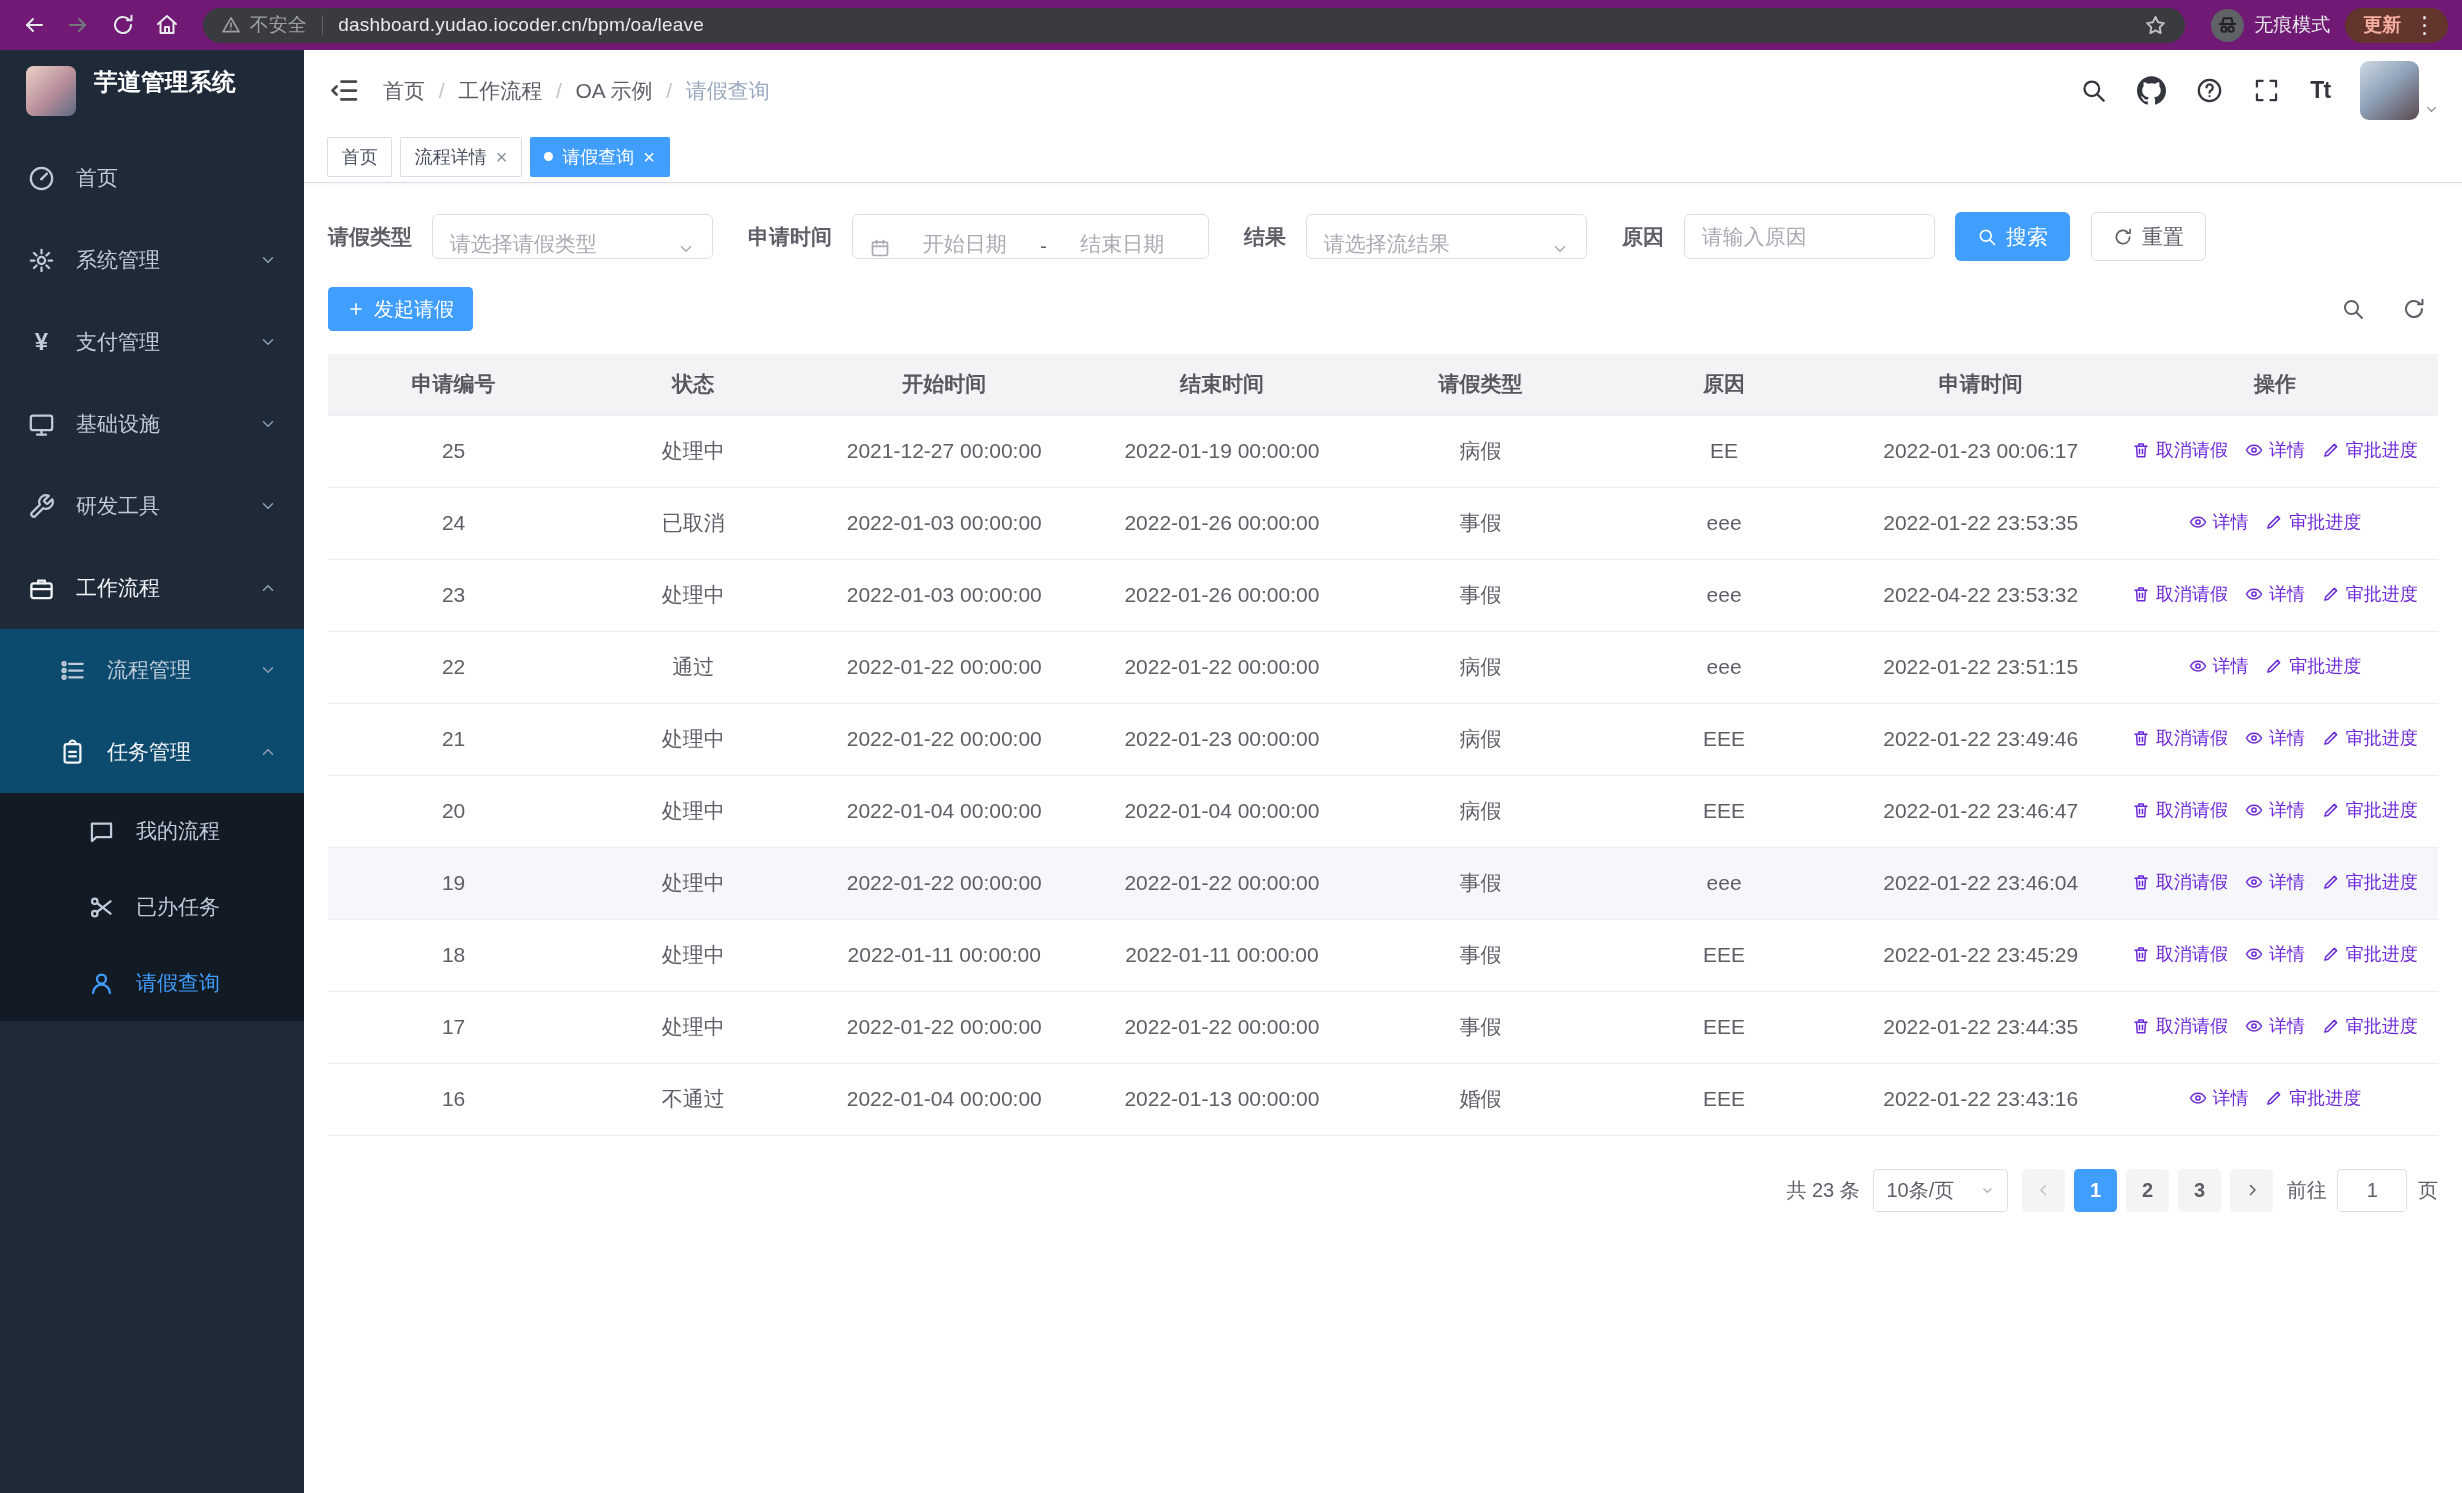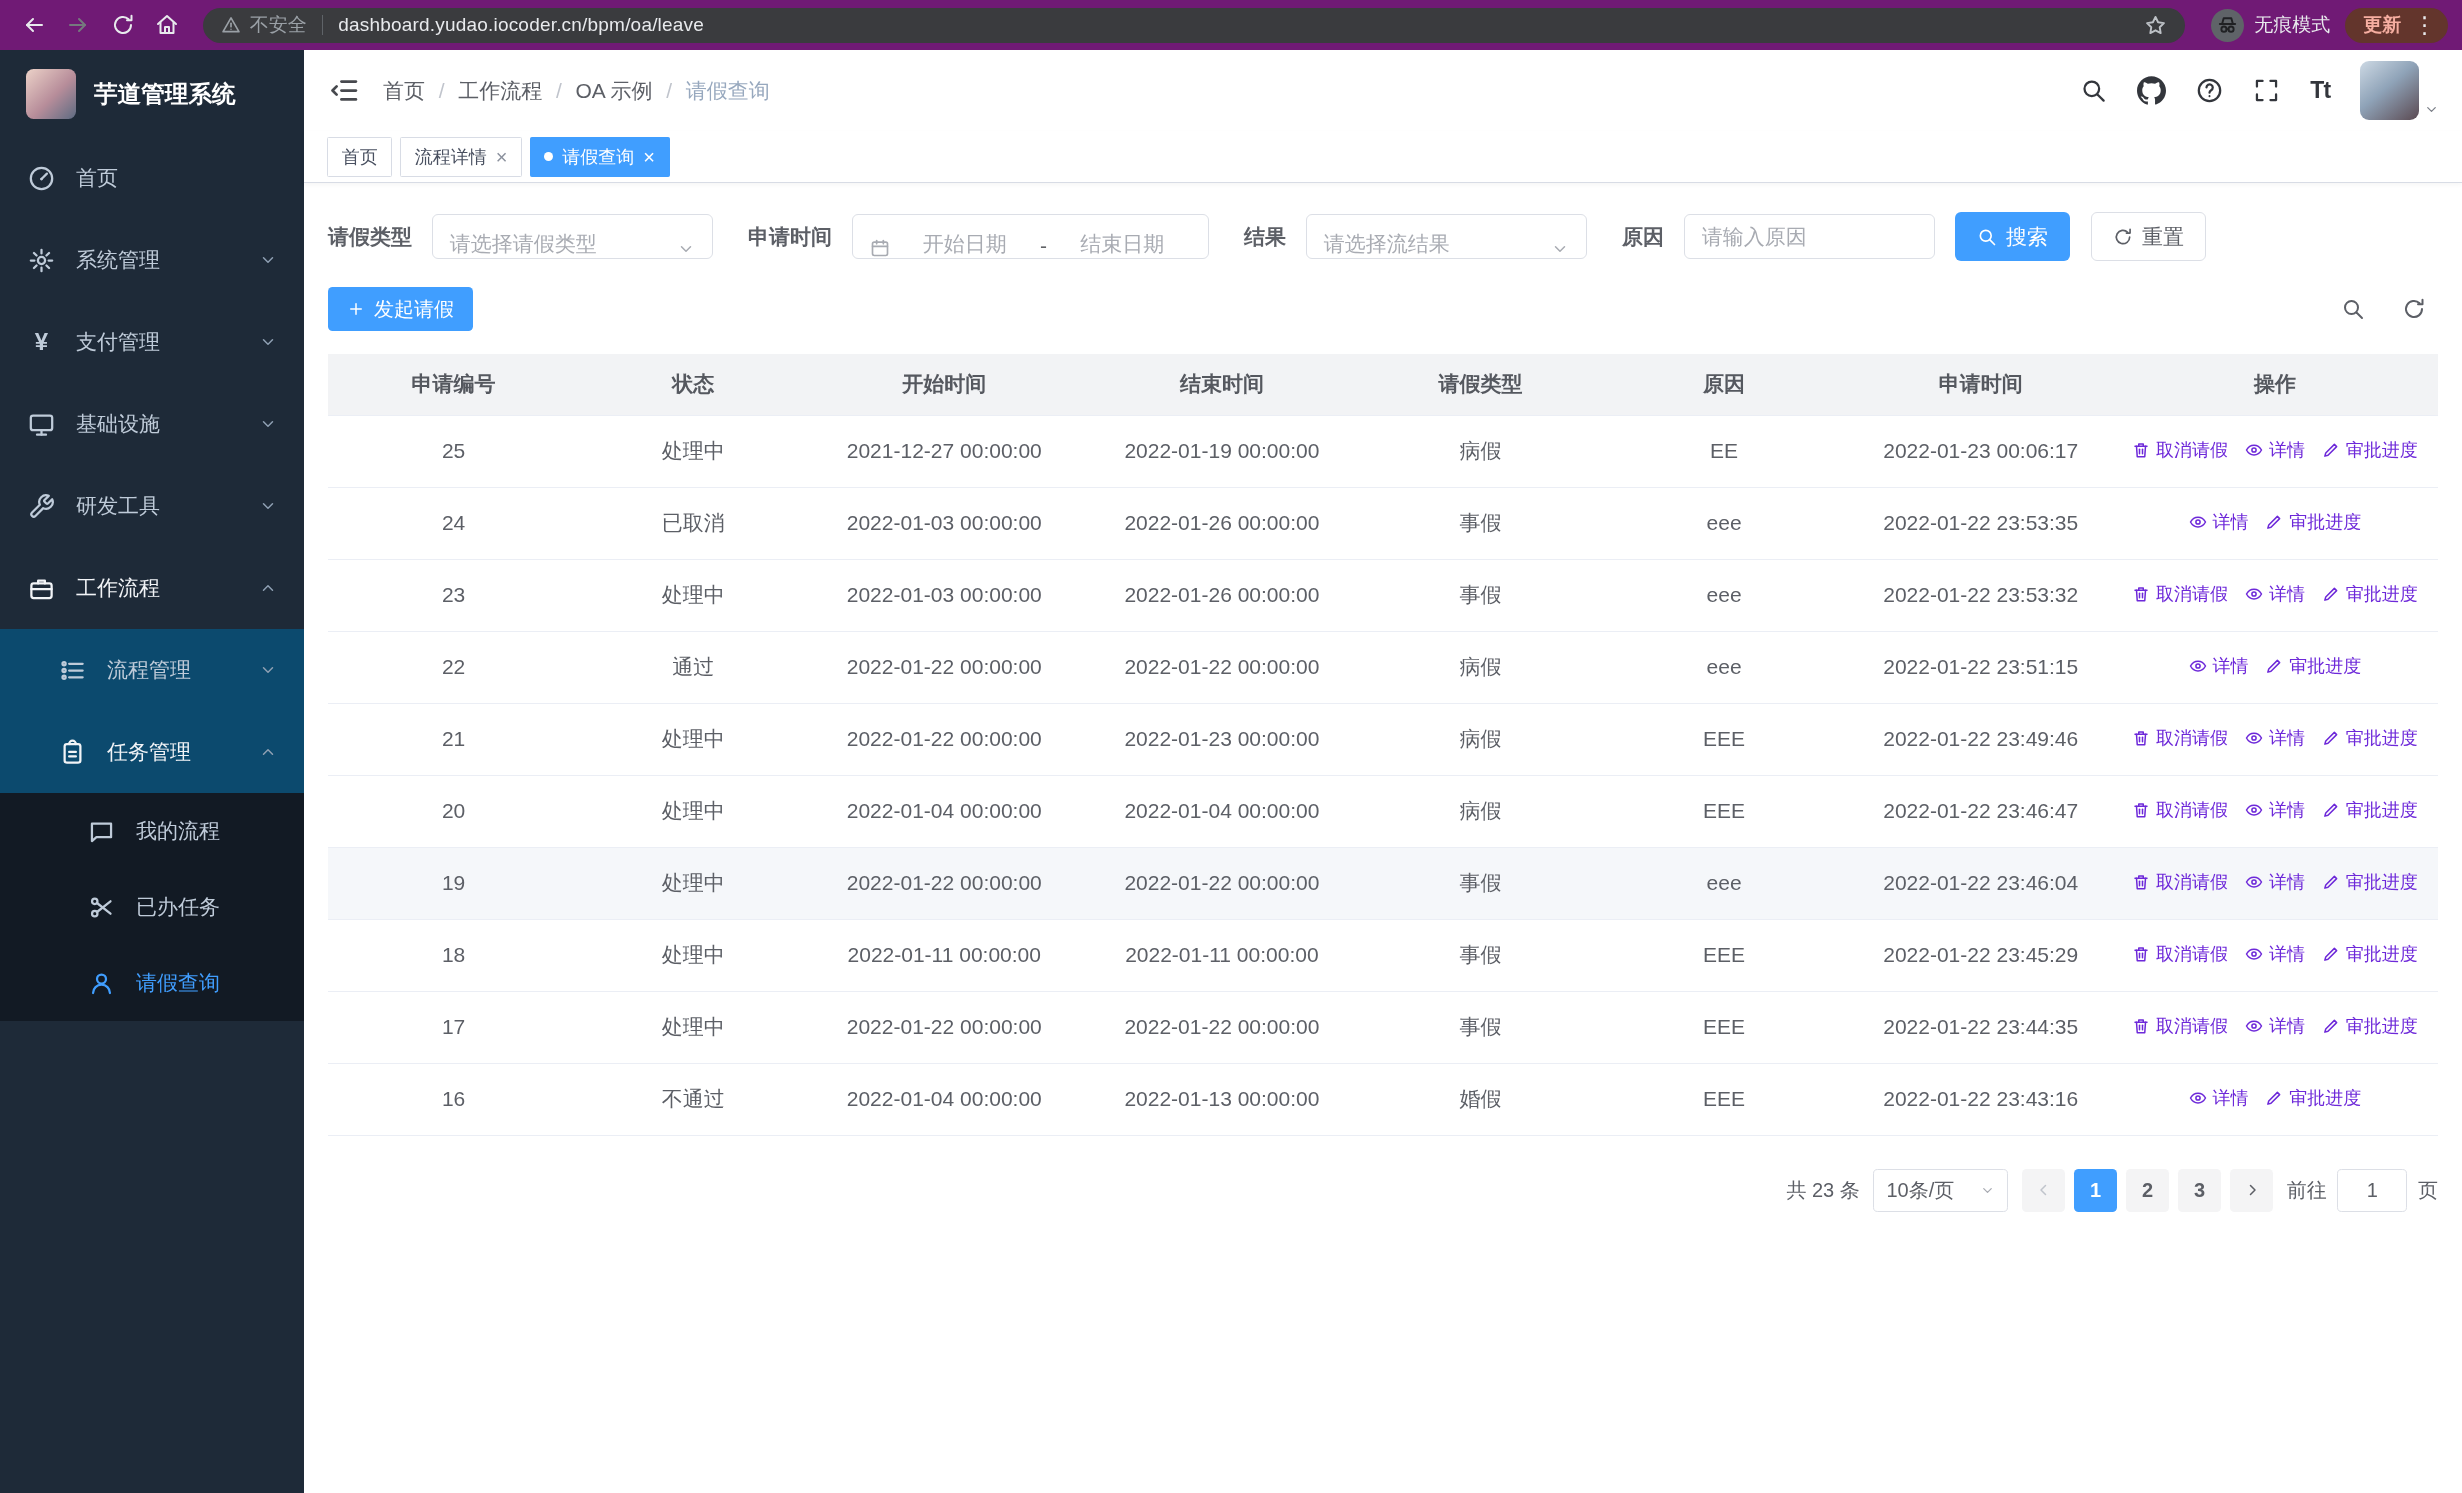--- a/index.html
+++ b/index.html
@@ -21,21 +21,21 @@
   .urlbar .url{white-space:nowrap;letter-spacing:0.2px}
   .urlbar .star{margin-left:auto;color:#bdc1c6}
   .incog{display:flex;align-items:center;gap:10.6px;color:#e8eaed;font-size:19px;margin:0 10.6px;flex:none}
   .incog .badge{width:33px;height:33px;border-radius:50%;background:#5f6368;display:flex;align-items:center;justify-content:center;color:#202124}
   .update-pill{display:flex;align-items:center;gap:12px;background:#63352c;border-radius:17.5px;height:35px;padding:0 12px 0 18px;color:#f6aea1;font-size:19px;font-weight:bold;flex:none;cursor:pointer}
   .update-pill .kebab{color:#e8eaed;font-size:23px;font-weight:normal;line-height:1}
 
   
   .app{display:flex;height:1443px}
   .sidebar{width:304px;flex:none;background:#1e2a38;display:flex;flex-direction:column;overflow:hidden}
-  .logo{height:87px;display:flex;align-items:center;gap:18px;padding:16px 26px;flex:none}
+  .logo{height:87px;display:flex;gap:18px;padding:16px 26px;flex:none}
   .logo-img{width:50px;height:50px;border-radius:7.6px;background:linear-gradient(135deg,#ecd2c8,#b78d9a 55%,#5d6b82);flex:none}
   .logo-title{color:#fff;font-size:23.6px;font-weight:bold;white-space:nowrap}
   .menu{flex:1}
   .m-item{height:82px;display:flex;align-items:center;padding:0 27px;color:#bfcbd9;font-size:21px;cursor:pointer}
   .m-item .m-icon{width:29px;height:29px;margin-right:20px;display:flex;align-items:center;justify-content:center;flex:none}
   .m-item .chev{margin-left:auto;color:#8fa0b3}
   .m-item.open{color:#f2f4f7}
   .m-sub{background:#0c4a6e;padding-left:58px}
   .m-leaf{background:#121a24;padding-left:87px;height:76px}
   .m-leaf.active{color:#409eff}
@@ -518,21 +518,21 @@
                   <span>审批进度</span>
                 </a></td>
             </tr>
             <tr>
               <td>23</td>
               <td>处理中</td>
               <td>2022-01-03 00:00:00</td>
               <td>2022-01-26 00:00:00</td>
               <td>事假</td>
               <td>eee</td>
-              <td>2022-01-22 23:53:32</td>
+              <td>2022-04-22 23:53:32</td>
               <td><a class="op-link">
                   <svg class="ic" viewBox="0 0 24 24">
                     <polyline points="4 7 20 7"></polyline>
                     <path d="M9 7V4h6v3"></path>
                     <path d="M6 7l1 14h10l1-14"></path>
                     <line x1="10" y1="11" x2="10" y2="17"></line>
                     <line x1="14" y1="11" x2="14" y2="17"></line>
                   </svg>
                   <span>取消请假</span>
                 </a><a class="op-link">

